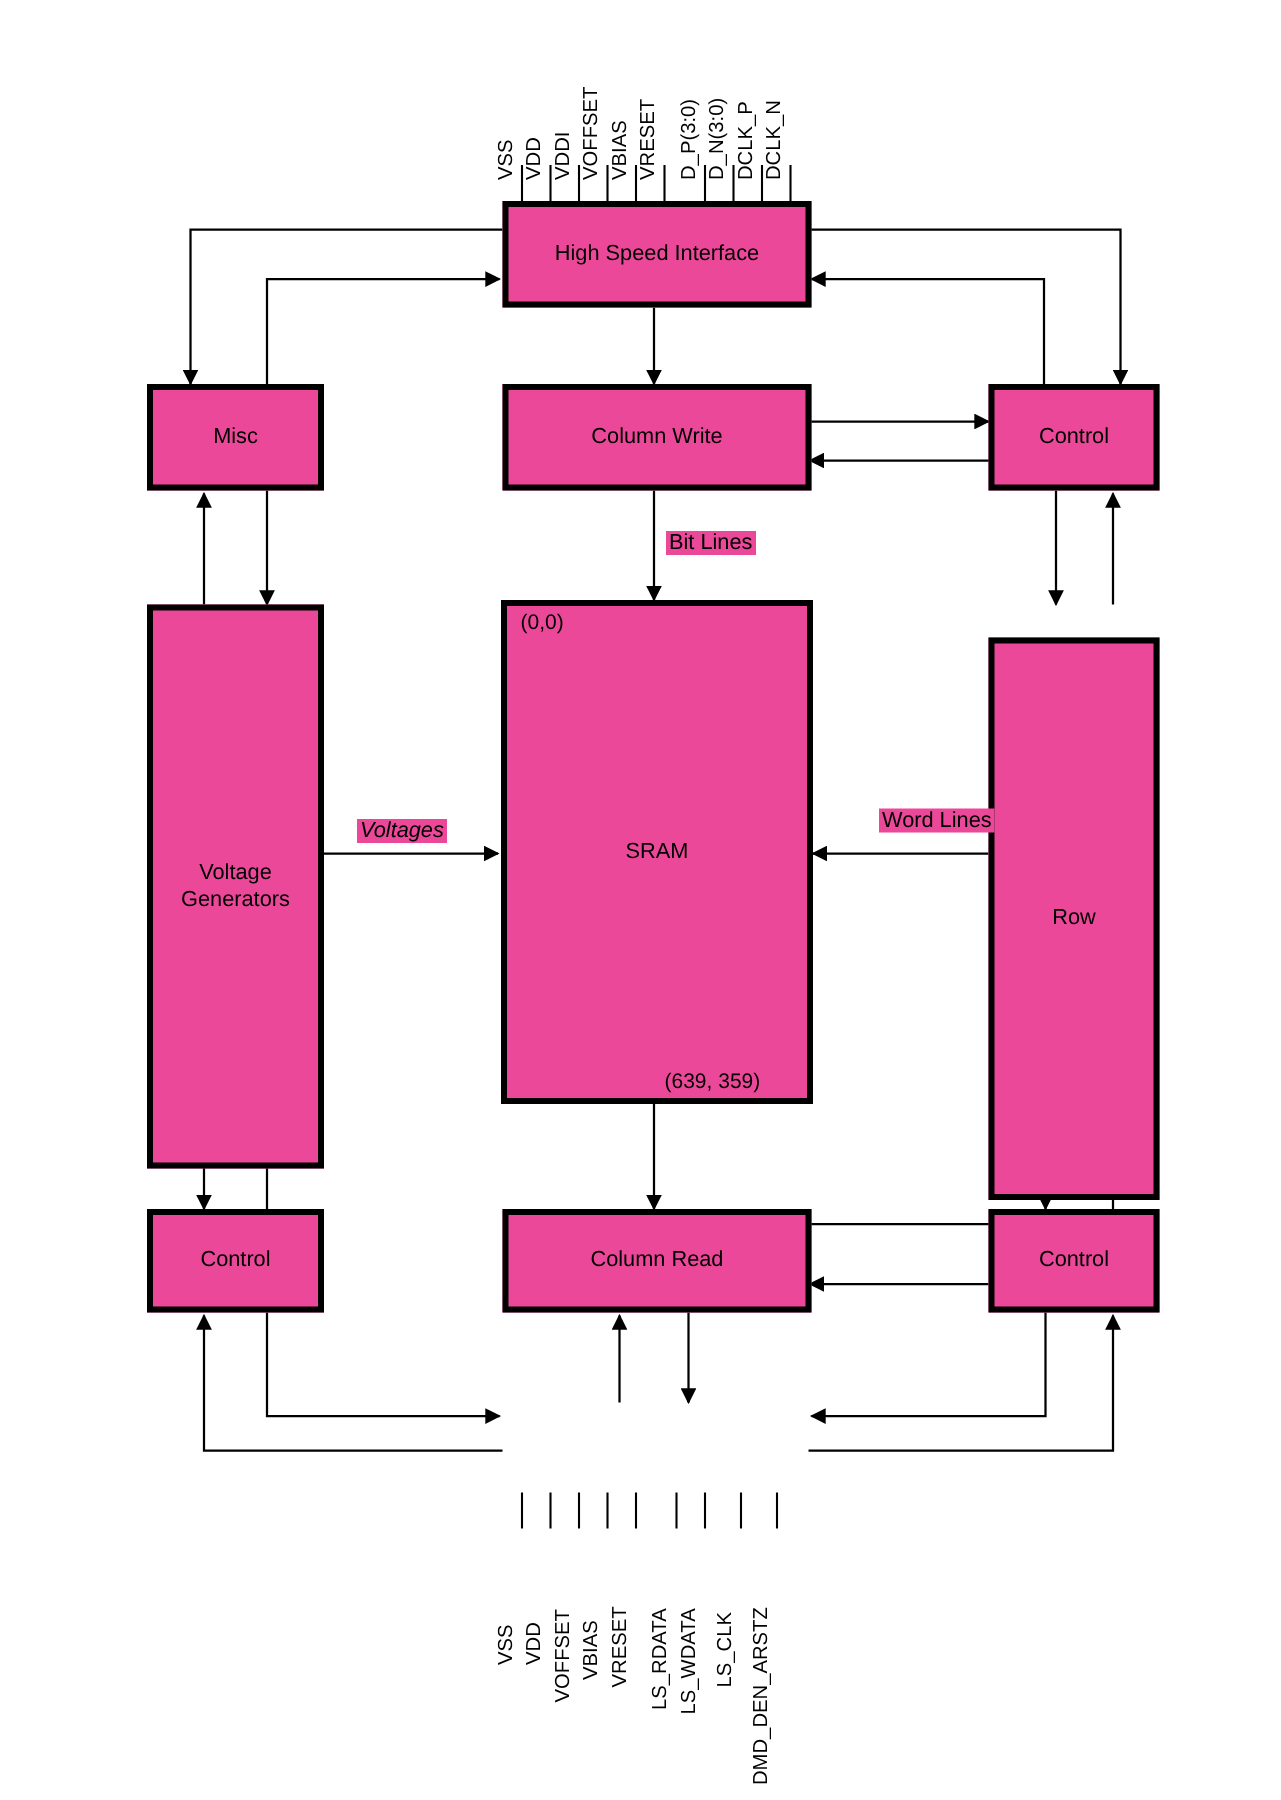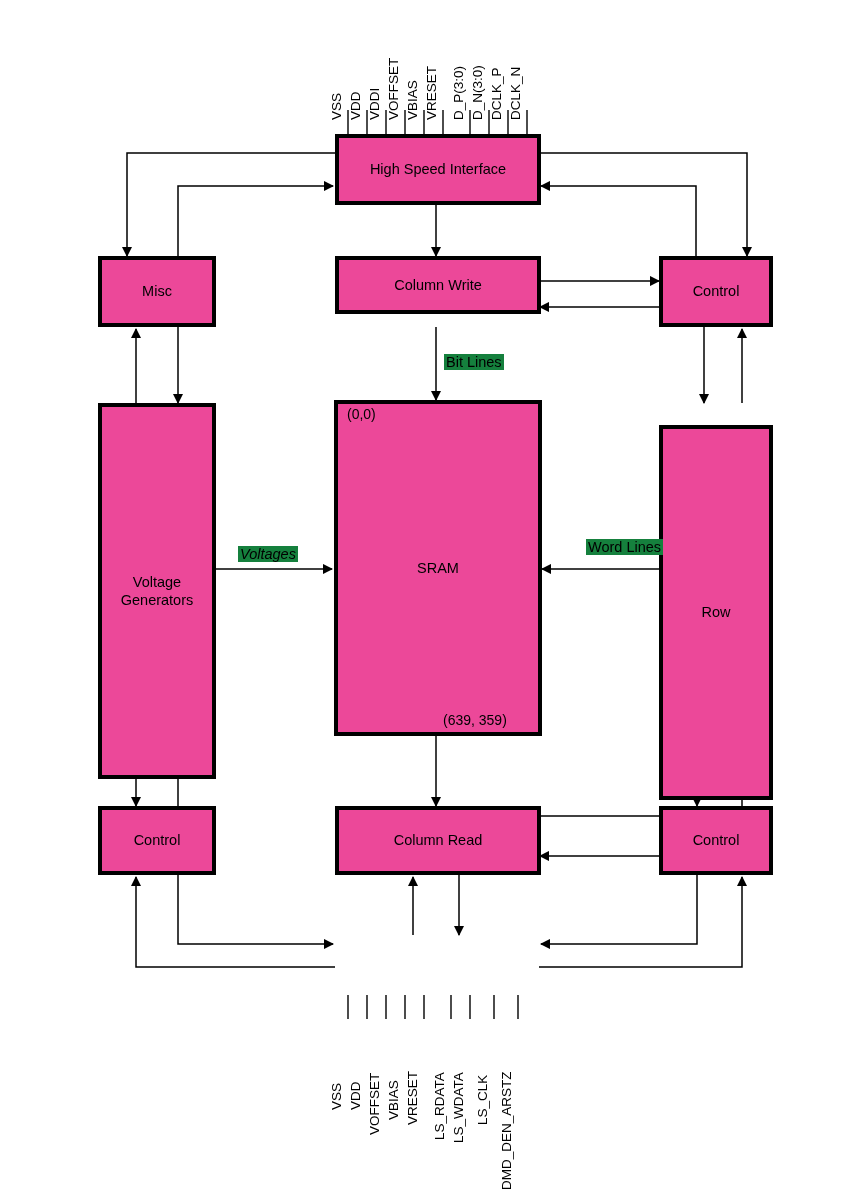--- a/index.html
+++ b/index.html
@@ -33,21 +33,21 @@
   }
   .box-label {
     display: block;
     padding: 0 4px;
   }
   .free-label {
     position: absolute;
     font-size: 14.5px;
     white-space: nowrap;
     z-index: 6;
-    background: #15803d;
+    background: #ec4899;
     padding: 0 2px;
   }
   .corner-label {
     position: absolute;
     font-size: 14px;
     white-space: nowrap;
     z-index: 7;
   }
   .pin-label {
     position: absolute;
@@ -163,21 +163,21 @@
   </svg>
 
   <div class="box" style="left:335px; top:134px; width:206px; height:71px;">
     <span class="box-label">High Speed Interface</span>
   </div>
 
   <div class="box" style="left:98px; top:256px; width:118px; height:71px;">
     <span class="box-label">Misc</span>
   </div>
 
-  <div class="box" style="left:335px; top:256px; width:206px; height:58px;">
+  <div class="box" style="left:335px; top:256px; width:206px; height:71px;">
     <span class="box-label">Column Write</span>
   </div>
 
   <div class="box" style="left:659px; top:256px; width:114px; height:71px;">
     <span class="box-label">Control</span>
   </div>
 
   <div class="box" style="left:98px; top:403px; width:118px; height:376px; flex-direction:column;">
     <span class="box-label">Voltage</span>
     <span class="box-label">Generators</span>

